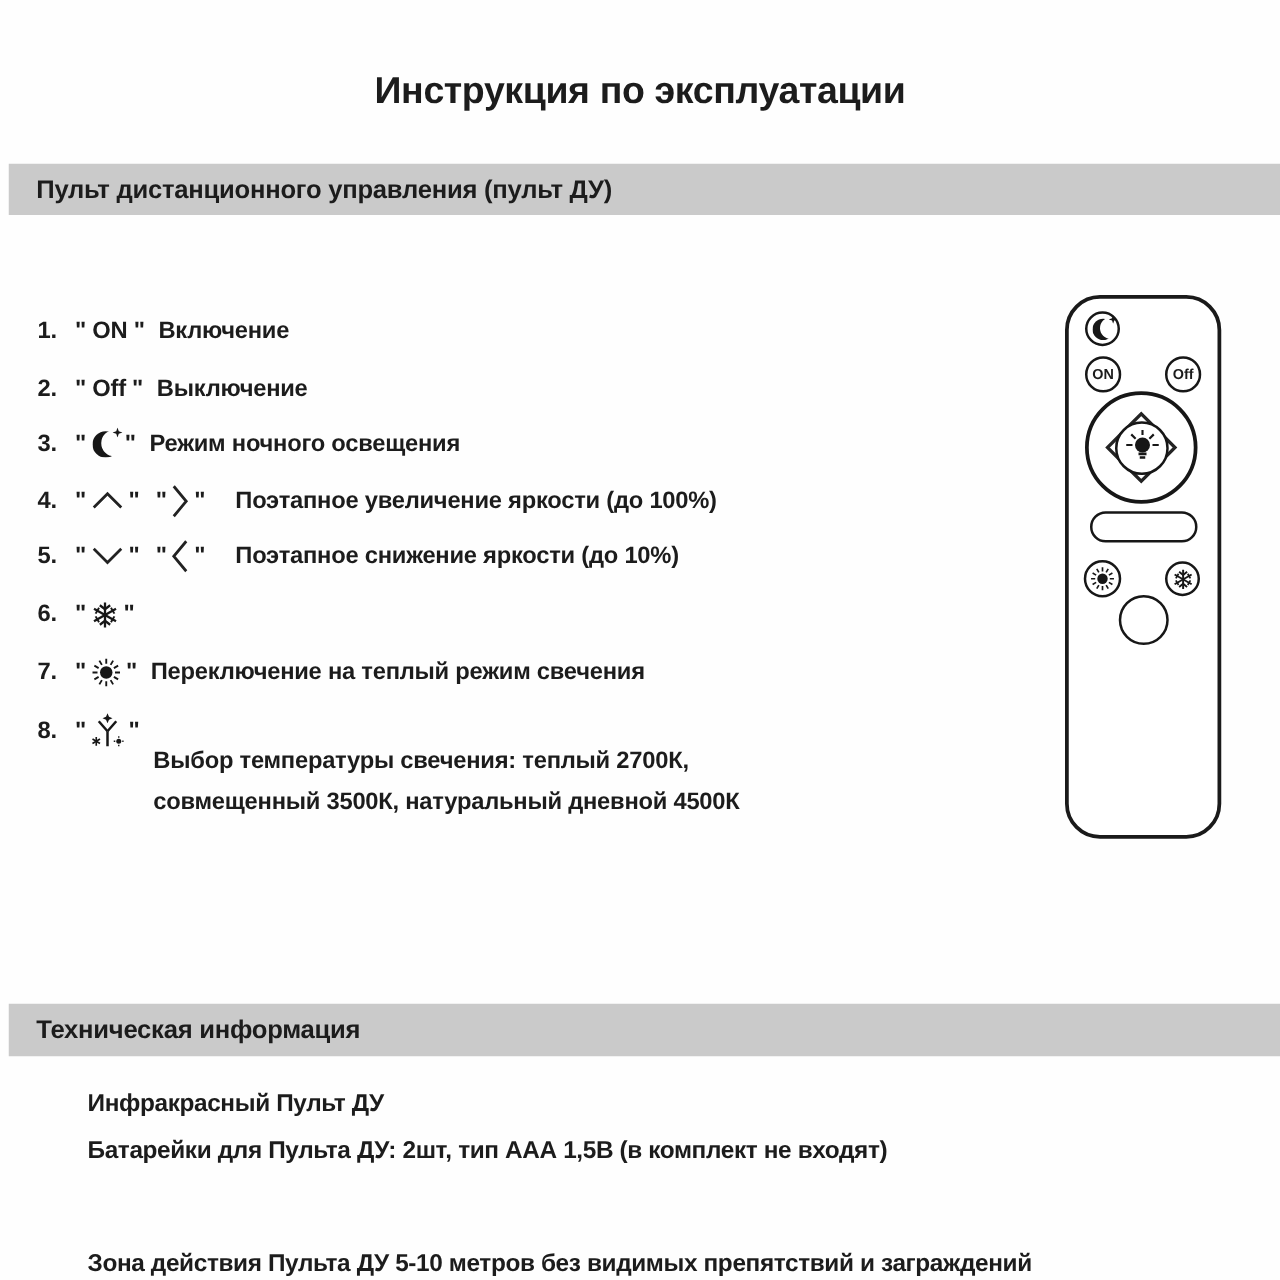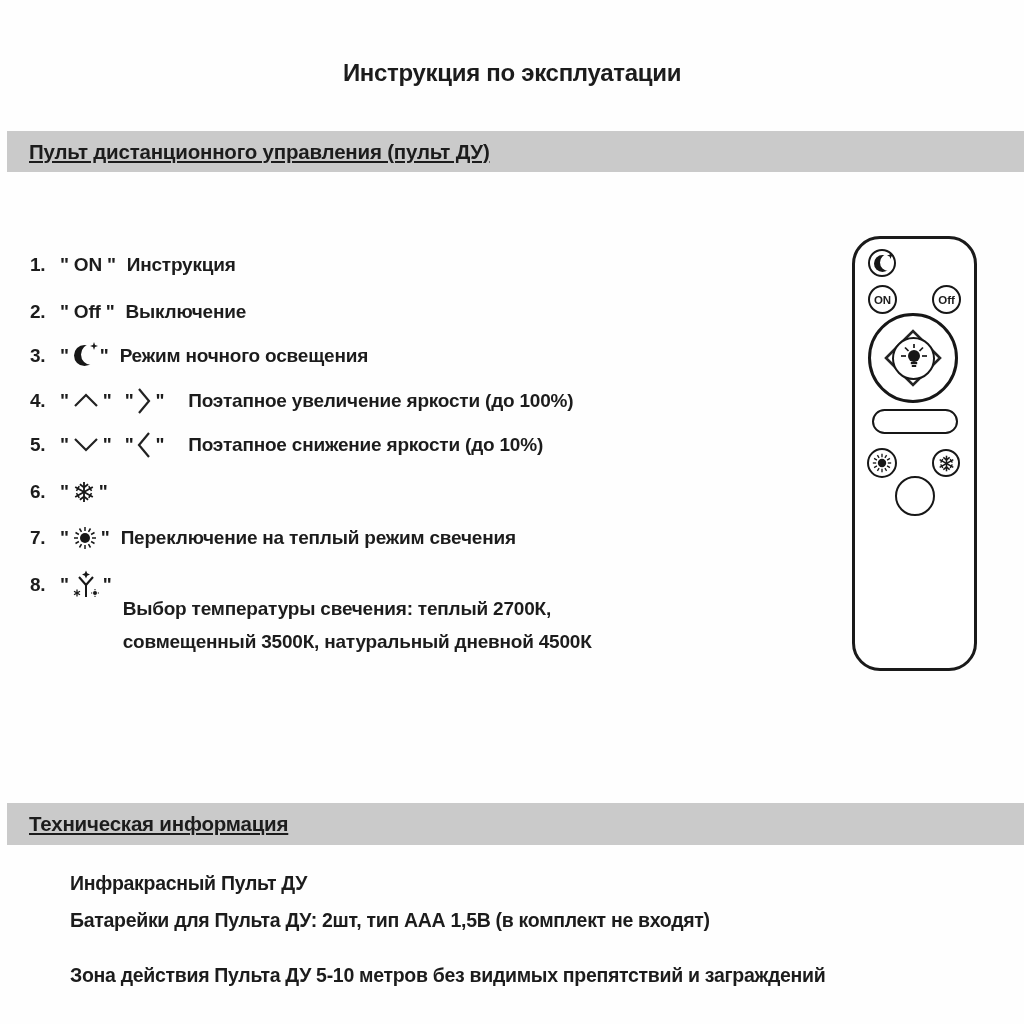--- a/index.html
+++ b/index.html
@@ -1,23 +1,23 @@
 <!DOCTYPE html>
 <html><head>
 <meta charset="utf-8">
 <style>
   html,body{margin:0;padding:0;background:#fff;}
   #page{position:relative;width:1024px;height:1024px;background:#fefefe;overflow:hidden;
         font-family:"Liberation Sans",sans-serif;color:#1c1c1c;}
   
   #title{position:absolute;left:0;top:56px;width:1024px;text-align:center;
-         font-size:24px;line-height:34px;font-weight:700;letter-spacing:-0.3px;}
+         font-size:30px;line-height:34px;font-weight:700;letter-spacing:-0.3px;}
   
   .bar{position:absolute;left:7px;width:1017px;height:41px;background:#cacaca;
-       display:flex;align-items:center;text-decoration:underline;}
+       display:flex;align-items:center;}
   .bar span{margin-left:22px;font-size:20.5px;font-weight:700;letter-spacing:-0.2px;}
   #bar-remote{top:131px;}
   #bar-tech{top:803px;height:42px;}
   
   .li{position:absolute;left:30px;display:flex;align-items:center;height:27px;
       font-size:19px;font-weight:700;white-space:nowrap;letter-spacing:-0.2px;}
   .li .num{width:26px;}
   .li .q{margin:0 4px;}
   .li .keyword{margin:0 1px;}
   .li .desc{margin-left:7px;}
@@ -47,39 +47,39 @@
   #r-dpad-arrows{position:absolute;left:13px;top:74px;}
   #r-center{left:37px;top:98px;width:43px;height:43px;}
   #r-pill{position:absolute;left:17px;top:170px;width:86px;height:25px;
           border:2.5px solid #171717;border-radius:13px;box-sizing:border-box;background:#fff;}
   #r-warm{left:12px;top:209px;width:30px;height:30px;}
   #r-cold{left:77px;top:210px;width:28px;height:28px;}
   #r-plain{left:40px;top:237px;width:40px;height:40px;}
   
   .tech-line{position:absolute;left:30px;font-size:19.5px;font-weight:700;
              letter-spacing:-0.3px;white-space:nowrap;margin-left:40px;}
-  #tech-1{top:872px;} #tech-2{top:909px;} #tech-3{top:964px;text-align:right;}
+  #tech-1{top:872px;} #tech-2{top:909px;} #tech-3{top:1000px;text-align:right;}
 </style>
 </head>
 <body>
 
 <div id="page">
 
   <div id="title">Инструкция по эксплуатации</div>
 
   <div id="bar-remote" class="bar">
     <span>Пульт дистанционного управления (пульт ДУ)</span>
   </div>
 
   <div id="li-1" class="li">
     <span class="num">1.</span>
     <span class="q">"</span>
     <span class="keyword">ON</span>
     <span class="q">"</span>
-    <span class="desc">Инструкция</span>
+    <span class="desc">Включение</span>
   </div>
 
   <div id="li-2" class="li">
     <span class="num">2.</span>
     <span class="q">"</span>
     <span class="keyword">Off</span>
     <span class="q">"</span>
     <span class="desc">Выключение</span>
   </div>
 

